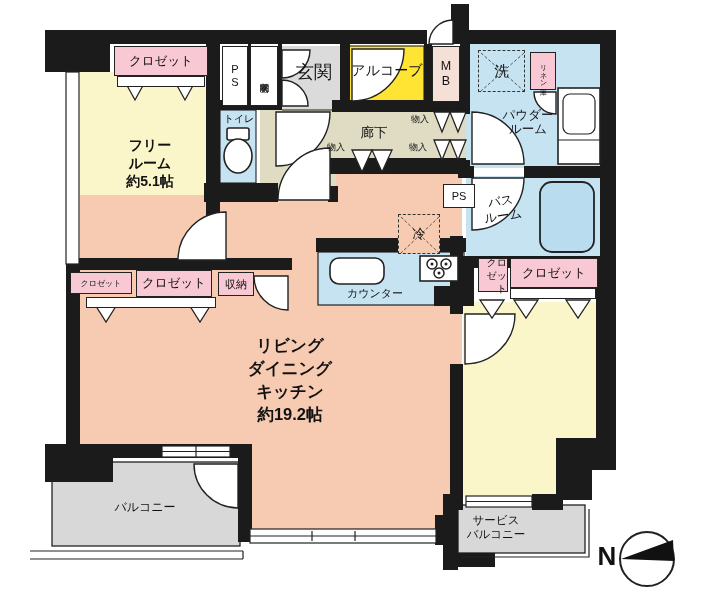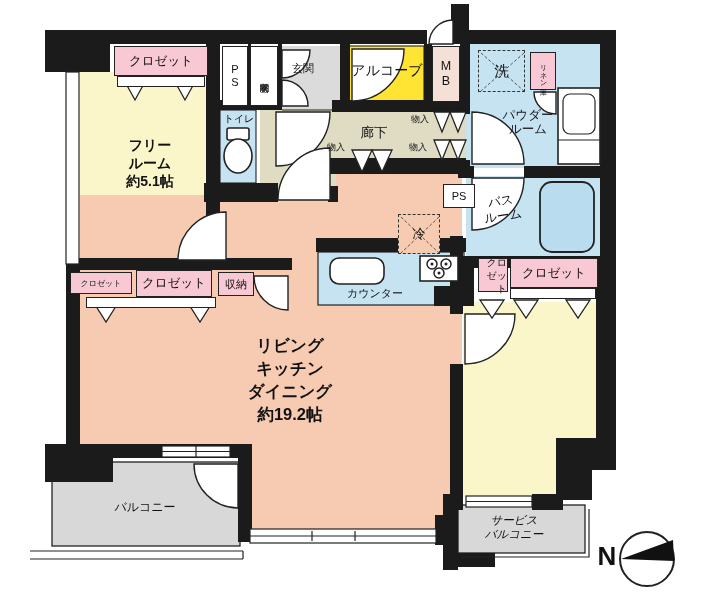--- a/index.html
+++ b/index.html
@@ -239,21 +239,21 @@
 <div class="box pink" style="left:218px;top:272px;width:36px;height:24px;font-size:11px;">
   <span>収納</span>
 </div>
 <div class="box white" style="left:86px;top:297px;width:130px;height:11px;border-width:1px;"></div>
 
 <div class="lab bold" style="left:90px;top:136px;width:120px;font-size:14px;line-height:1.3;">
   <div>フリー</div>
   <div>ルーム</div>
   <div>約5.1帖</div>
 </div>
-<div class="lab" style="left:282px;top:62px;width:42px;font-size:11px;">
+<div class="lab" style="left:293px;top:62px;width:42px;font-size:18px;">
   <span>玄関</span>
 </div>
 <div class="lab" style="left:348px;top:62px;width:78px;font-size:14px;">
   <span>アルコーブ</span>
 </div>
 <div class="lab" style="left:488px;top:108px;width:80px;font-size:12.5px;line-height:1.15;">
   <div>パウダー</div>
   <div>ルーム</div>
 </div>
 <div class="lab" style="left:218px;top:113px;width:42px;font-size:10px;">
@@ -272,31 +272,31 @@
   <span>物入</span>
 </div>
 <div class="lab" style="left:472px;top:194px;width:60px;font-size:12.5px;line-height:1.2;transform:rotate(-9deg);">
   <div>バス</div>
   <div>ルーム</div>
 </div>
 <div class="lab bold" style="left:478px;top:352px;width:102px;font-size:15px;line-height:1.35;">
 </div>
 <div class="lab bold" style="left:210px;top:334px;width:160px;font-size:16.5px;line-height:1.4;">
   <div>リビング</div>
+  <div>ダイニング</div>
   <div>キッチン</div>
-  <div>ダイニング</div>
   <div>約19.2帖</div>
 </div>
 <div class="lab" style="left:335px;top:287px;width:80px;font-size:11px;">
   <span>カウンター</span>
 </div>
 <div class="lab" style="left:95px;top:500px;width:100px;font-size:12px;">
   <span>バルコニー</span>
 </div>
-<div class="lab" style="left:458px;top:513px;width:112px;font-size:11.5px;line-height:1.25;font-style:italic;">
+<div class="lab" style="left:440px;top:513px;width:112px;font-size:11.5px;line-height:1.25;">
   <div>サービス</div>
   <div>バルコニー</div>
 </div>
 <div class="lab bold" style="left:592px;top:541px;width:30px;font-size:26px;">
   <span>N</span>
 </div>
 
 </div>
 
 </body></html>

